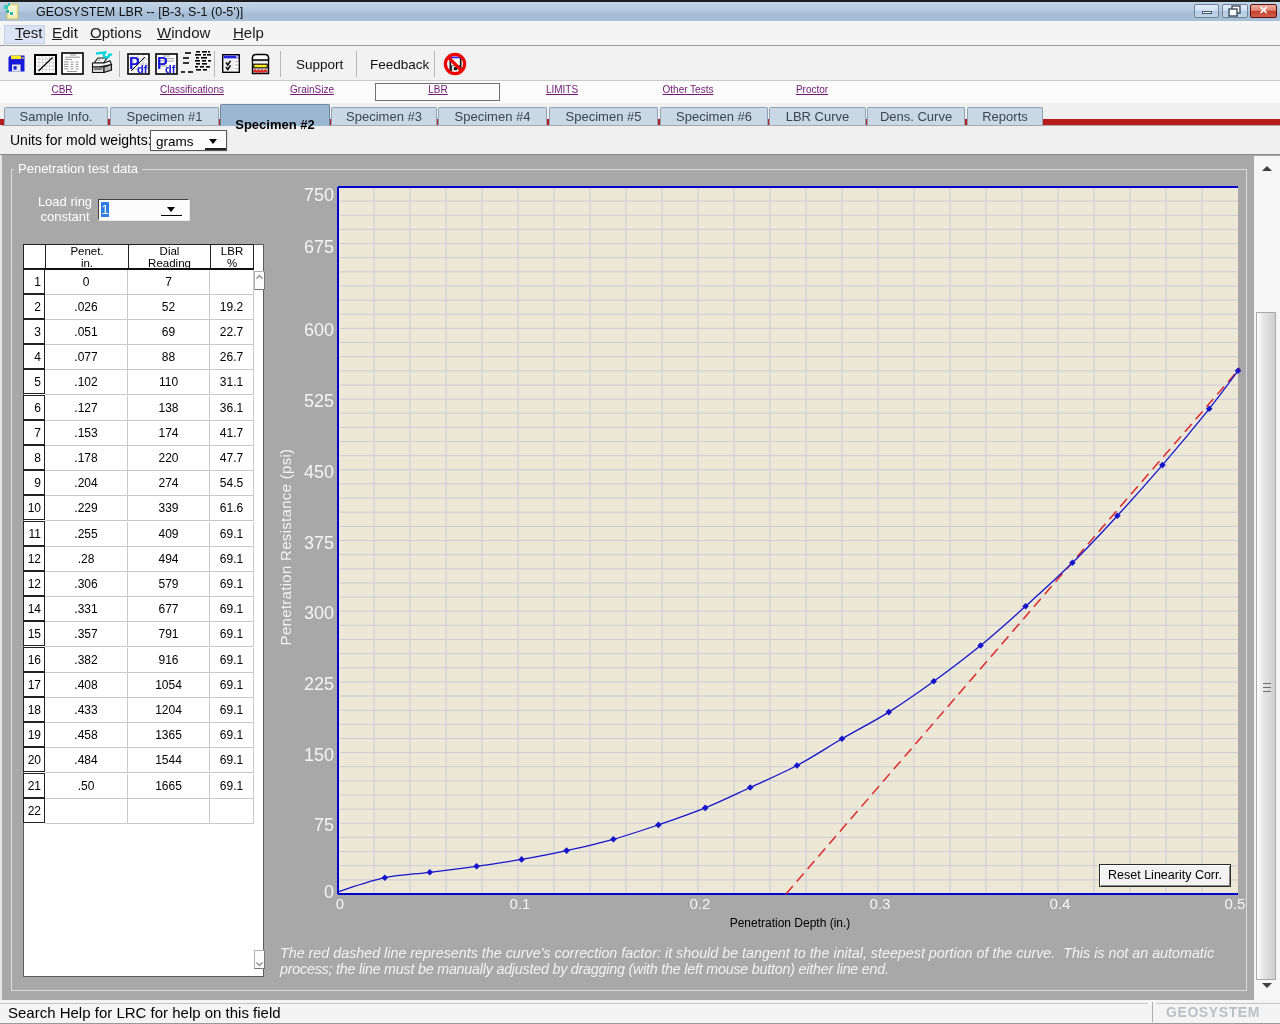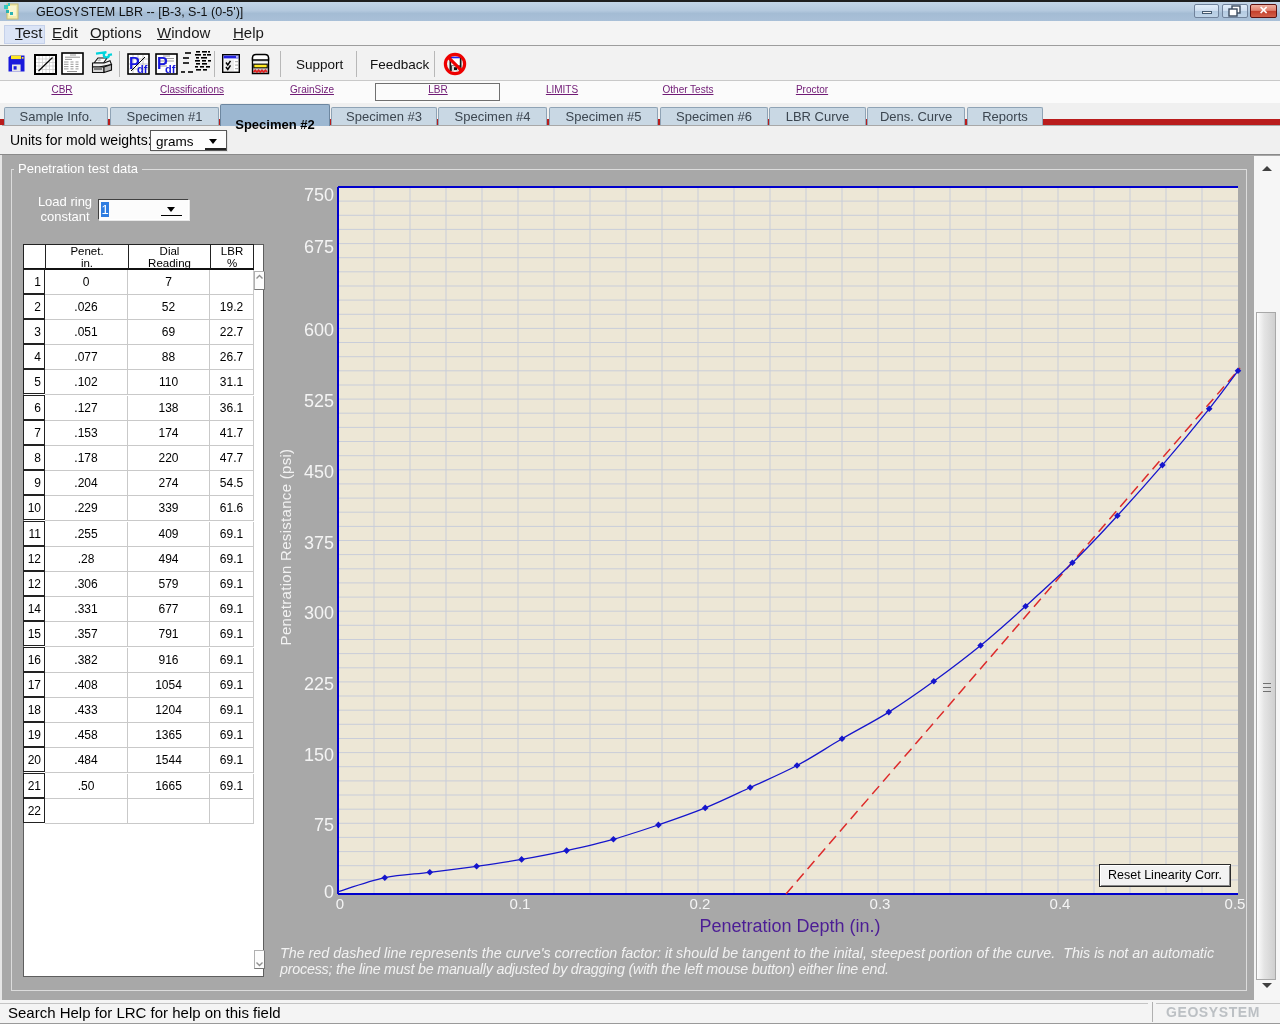--- a/index.html
+++ b/index.html
@@ -56,21 +56,21 @@
 .tn{position:absolute;left:0px;top:0;width:22px;height:25.2px;background:#fff;border:1px solid #222;margin-top:-1px;
  font-size:12px;text-align:right;padding:5px 3px 0 0}
 .td{position:absolute;top:0;height:25.2px;border-bottom:1px solid #c9c9c9;border-right:1px solid #c9c9c9;
  font-size:12px;text-align:center;padding-top:5px}
 .c1{left:22px;width:83px}.c2{left:105px;width:82px}.c3{left:187px;width:44px}
 
 #plot{position:absolute;left:332px;top:27px}
 .ylab{position:absolute;left:292px;width:40px;text-align:right;font-size:18px;color:#f4f4f4}
 .xlab{position:absolute;top:739px;width:44px;text-align:center;font-size:15px;color:#f4f4f4}
 #ytitle{position:absolute;left:179px;top:382px;width:210px;height:18px;transform:rotate(-90deg);text-align:center;font-size:15px;letter-spacing:0.3px;color:#f2f2f2}
-#xtitle{position:absolute;left:488px;top:760px;width:600px;text-align:center;font-size:18px;color:#4c1d95}
+#xtitle{position:absolute;left:488px;top:760px;width:600px;text-align:center;font-size:12px;color:#000000}
 #cap{position:absolute;left:278px;top:790px;width:970px;font-size:14.3px;font-style:italic;color:#f2f2f2;line-height:15.5px}
 #resetbtn{position:absolute;left:1097px;top:708px;width:132px;height:23px;background:#f2f2f2;border:1px solid #2a2a2a;
  box-shadow:inset 1px 1px 0 #fff,inset -1px -1px 0 #888;text-align:center;font-size:12.5px;padding-top:3px}
 
 #rsb{position:absolute;left:1254px;top:156px;width:26px;height:844px;background:#f6f6f6}
 #rsb .thumb{position:absolute;left:2px;top:156px;width:20px;height:668px;background:linear-gradient(90deg,#fdfdfd,#e4e4e4 40%,#cfcfcf);border:1px solid #a8a8a8}
 .grip{position:absolute;left:6px;width:8px;height:1px;background:#707070}
 .uarr{position:absolute;width:0;height:0;border:5px solid transparent}
 
 #status{position:absolute;left:0;top:1000px;width:1280px;height:24px;background:#f4f4f4}

